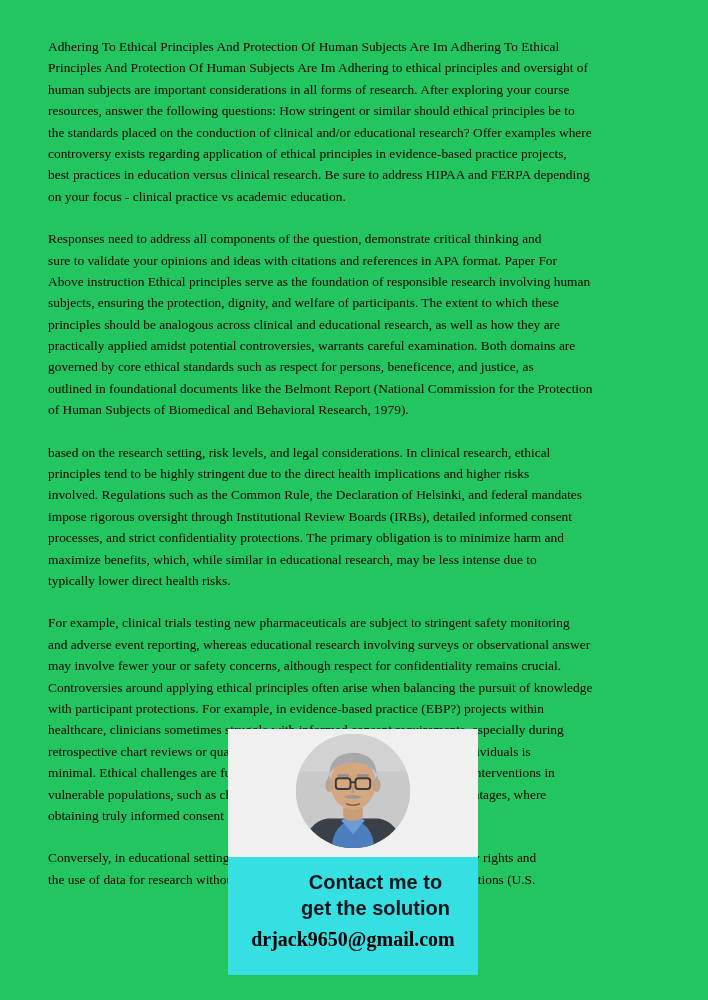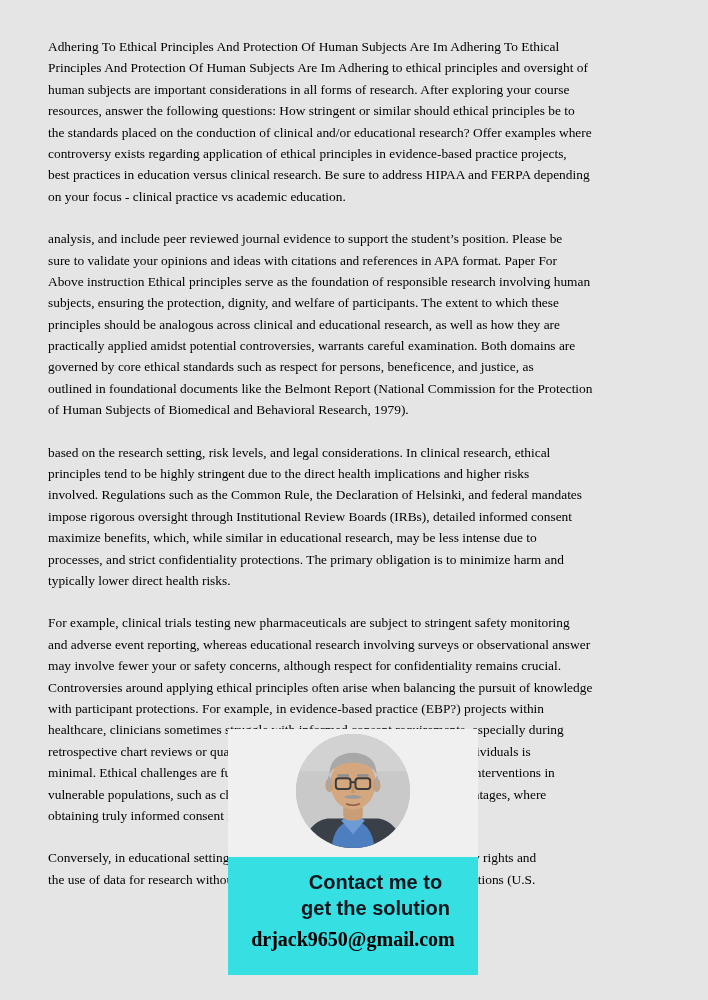--- a/index.html
+++ b/index.html
@@ -4,21 +4,21 @@
 <style>
   html, body {
     margin: 0;
     padding: 0;
     background: #ffffff;
   }
   .page {
     position: relative;
     width: 708px;
     height: 1000px;
-    background: #e5e5e5;
+    background: #22c55e;
     overflow: hidden;
     font-family: "Liberation Serif", serif;
     color: #000000;
   }
   .doc-body {
     position: absolute;
     top: 36px;
     left: 48px;
     width: 614px;
   }
@@ -82,37 +82,37 @@
         <div class="line">Adhering To Ethical Principles And Protection Of Human Subjects Are Im Adhering To Ethical</div>
         <div class="line">Principles And Protection Of Human Subjects Are Im Adhering to ethical principles and oversight of</div>
         <div class="line">human subjects are important considerations in all forms of research. After exploring your course</div>
         <div class="line">resources, answer the following questions: How stringent or similar should ethical principles be to</div>
         <div class="line">the standards placed on the conduction of clinical and/or educational research? Offer examples where</div>
         <div class="line">controversy exists regarding application of ethical principles in evidence-based practice projects,</div>
         <div class="line">best practices in education versus clinical research. Be sure to address HIPAA and FERPA depending</div>
         <div class="line">on your focus - clinical practice vs academic education.</div>
       </div>
       <div class="paragraph">
-        <div class="line">analysis, and include peer reviewed journal evidence to support the student’s position. Please be</div>
+        <div class="line">Responses need to address all components of the question, demonstrate critical thinking and</div>
         <div class="line">sure to validate your opinions and ideas with citations and references in APA format. Paper For</div>
         <div class="line">Above instruction Ethical principles serve as the foundation of responsible research involving human</div>
         <div class="line">subjects, ensuring the protection, dignity, and welfare of participants. The extent to which these</div>
         <div class="line">principles should be analogous across clinical and educational research, as well as how they are</div>
         <div class="line">practically applied amidst potential controversies, warrants careful examination. Both domains are</div>
         <div class="line">governed by core ethical standards such as respect for persons, beneficence, and justice, as</div>
         <div class="line">outlined in foundational documents like the Belmont Report (National Commission for the Protection</div>
         <div class="line">of Human Subjects of Biomedical and Behavioral Research, 1979).</div>
       </div>
       <div class="paragraph">
         <div class="line">based on the research setting, risk levels, and legal considerations. In clinical research, ethical</div>
         <div class="line">principles tend to be highly stringent due to the direct health implications and higher risks</div>
         <div class="line">involved. Regulations such as the Common Rule, the Declaration of Helsinki, and federal mandates</div>
         <div class="line">impose rigorous oversight through Institutional Review Boards (IRBs), detailed informed consent</div>
+        <div class="line">processes, and strict confidentiality protections. The primary obligation is to minimize harm and</div>
         <div class="line">maximize benefits, which, while similar in educational research, may be less intense due to</div>
-        <div class="line">processes, and strict confidentiality protections. The primary obligation is to minimize harm and</div>
         <div class="line">typically lower direct health risks.</div>
       </div>
       <div class="paragraph">
         <div class="line">For example, clinical trials testing new pharmaceuticals are subject to stringent safety monitoring</div>
         <div class="line">and adverse event reporting, whereas educational research involving surveys or observational answer</div>
         <div class="line">may involve fewer your or safety concerns, although respect for confidentiality remains crucial.</div>
         <div class="line">Controversies around applying ethical principles often arise when balancing the pursuit of knowledge</div>
         <div class="line">with participant protections. For example, in evidence-based practice (EBP?) projects within</div>
         <div class="line">healthcare, clinicians sometimes struggle with informed consent requirements, especially during</div>
         <div class="line">retrospective chart reviews or quality improvement studies where the risk to individuals is</div>

